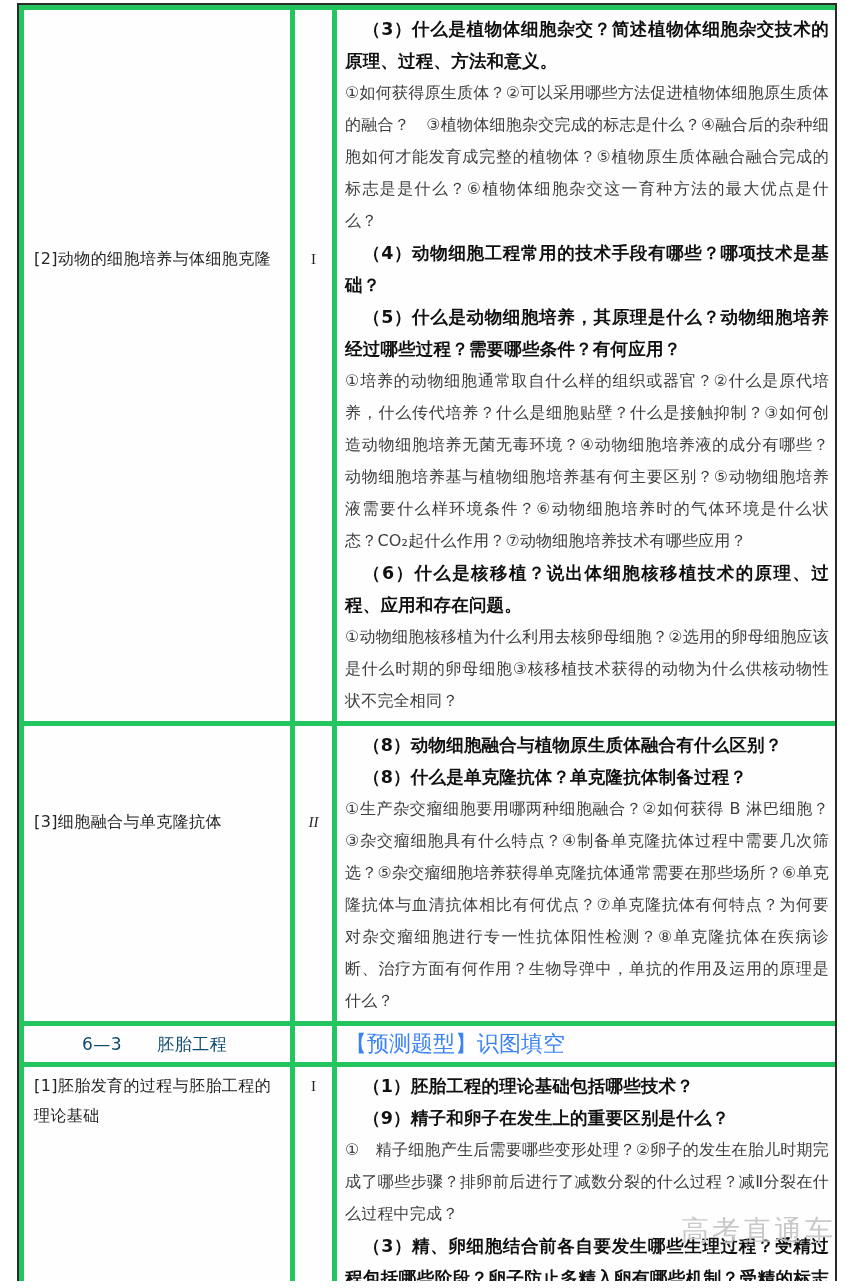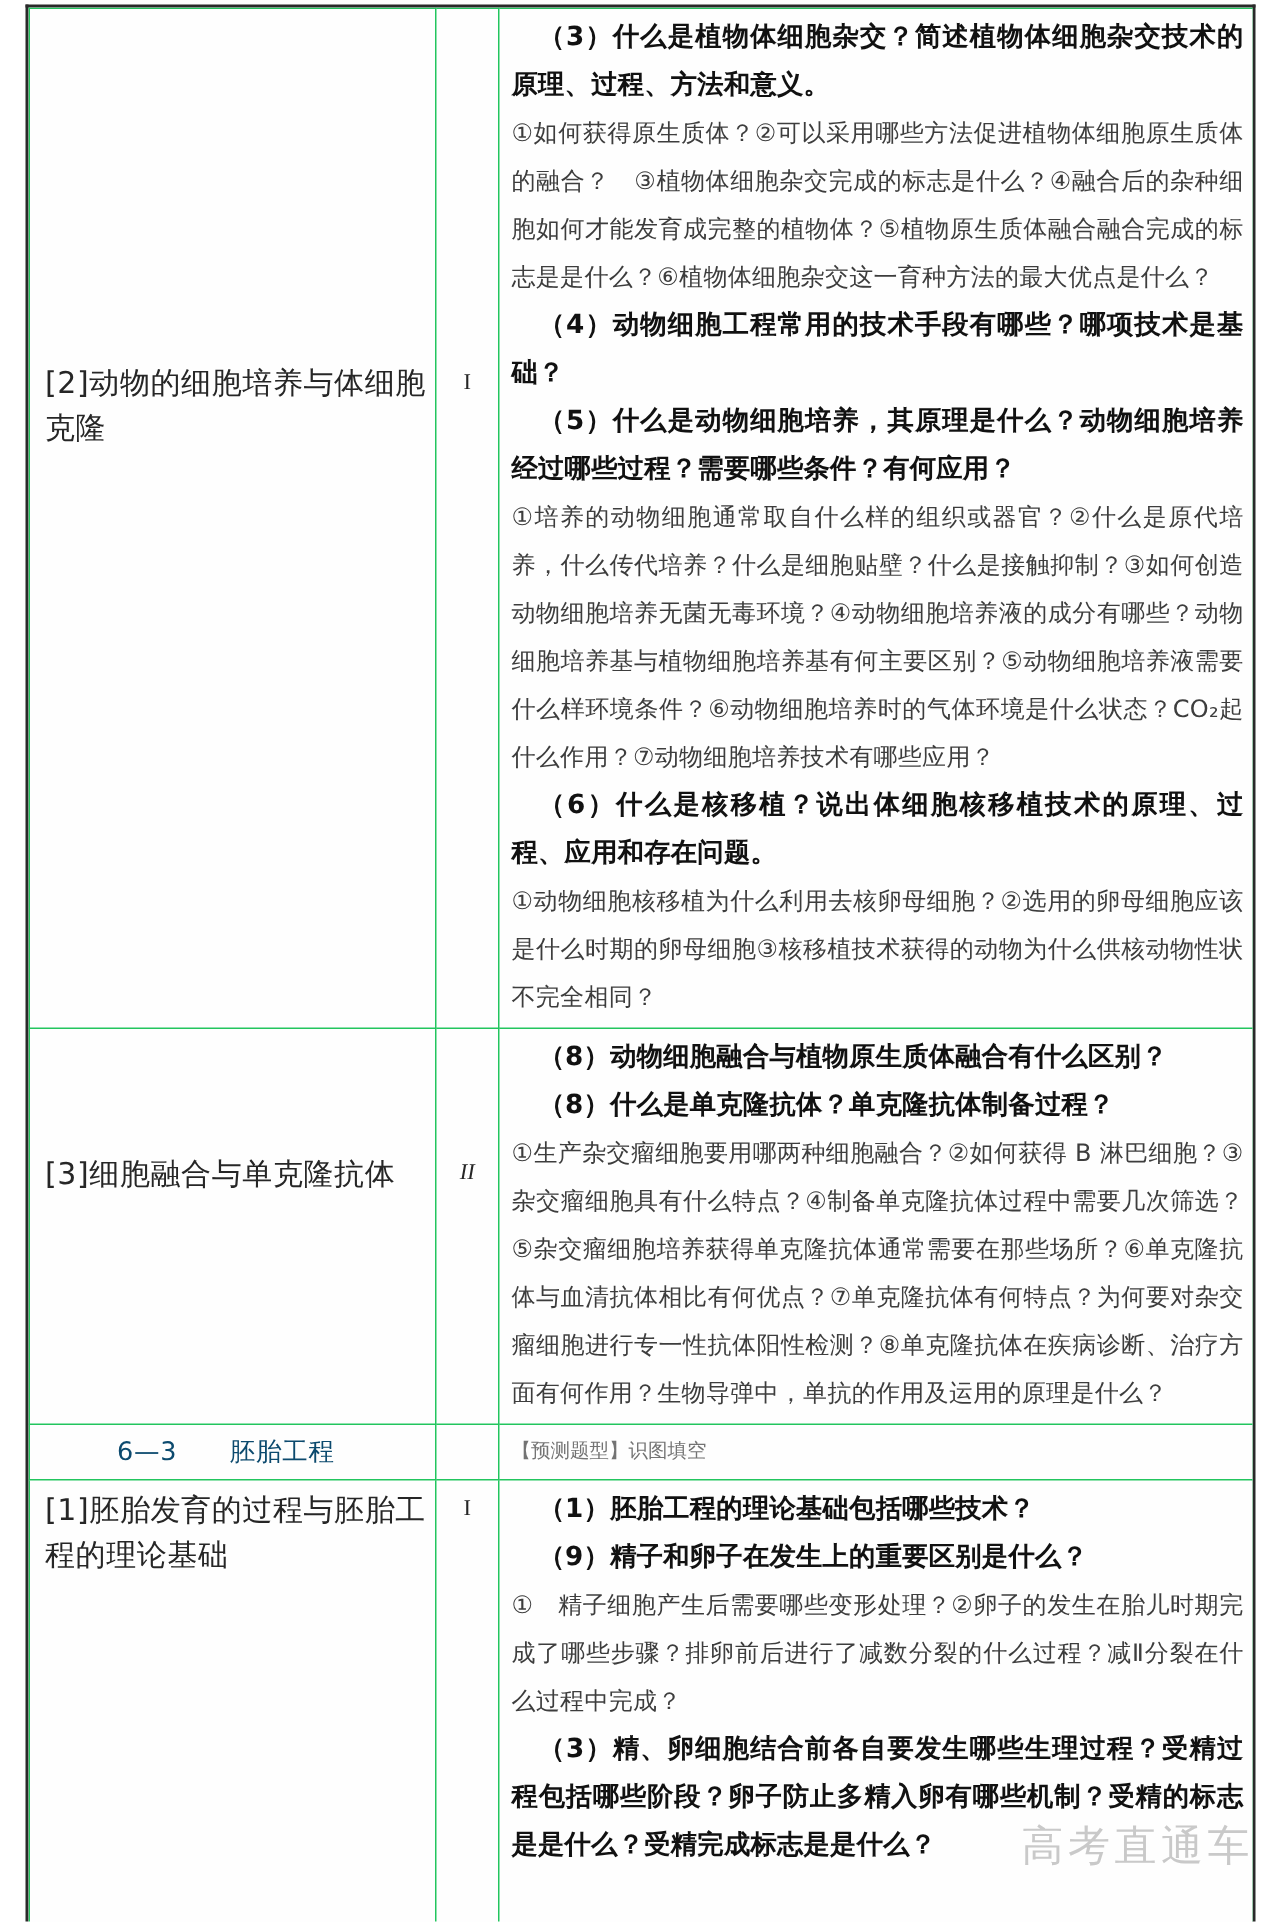--- a/index.html
+++ b/index.html
@@ -38,34 +38,34 @@
   }
 
   table.kb {
     border-collapse: collapse;
     table-layout: fixed;
     width: 816px;
     margin: 0;
   }
 
   table.kb td {
-    border: 1px solid #22c55e;
+    border: 5px solid #22c55e;
     vertical-align: top;
     padding: 0;
     background: #fefefe;
   }
 
   col.c-topic  { width: 271px; }
   col.c-level  { width: 42px;  }
   col.c-detail { width: 503px; }
 
   
   .topic-cell {
     padding: 22px 4px 6px 10px;
-    font-size: 20px;
+    font-size: 16px;
     line-height: 30px;
     letter-spacing: 0.4px;
     color: #262626;
   }
 
   .level-cell {
     text-align: center;
     font-size: 15px;
     line-height: 30px;
     padding: 6px 0 0 0;
@@ -100,24 +100,24 @@
 
   .sec-head {
     font-size: 17px;
     line-height: 30px;
     padding: 3px 4px 3px 10px;
     color: #0c4a6e;
     letter-spacing: 0.5px;
     margin-left: 48px;
   }
   .sec-detail {
-    font-size: 13px;
+    font-size: 22px;
     line-height: 30px;
     padding: 3px 6px 3px 8px;
-    color: #737373;
+    color: #3b82f6;
   }
 
   
   .watermark {
     position: absolute;
     right: 18px;
     bottom: 38px;
     font-size: 28px;
     letter-spacing: 3px;
     color: #c9c9c9;

